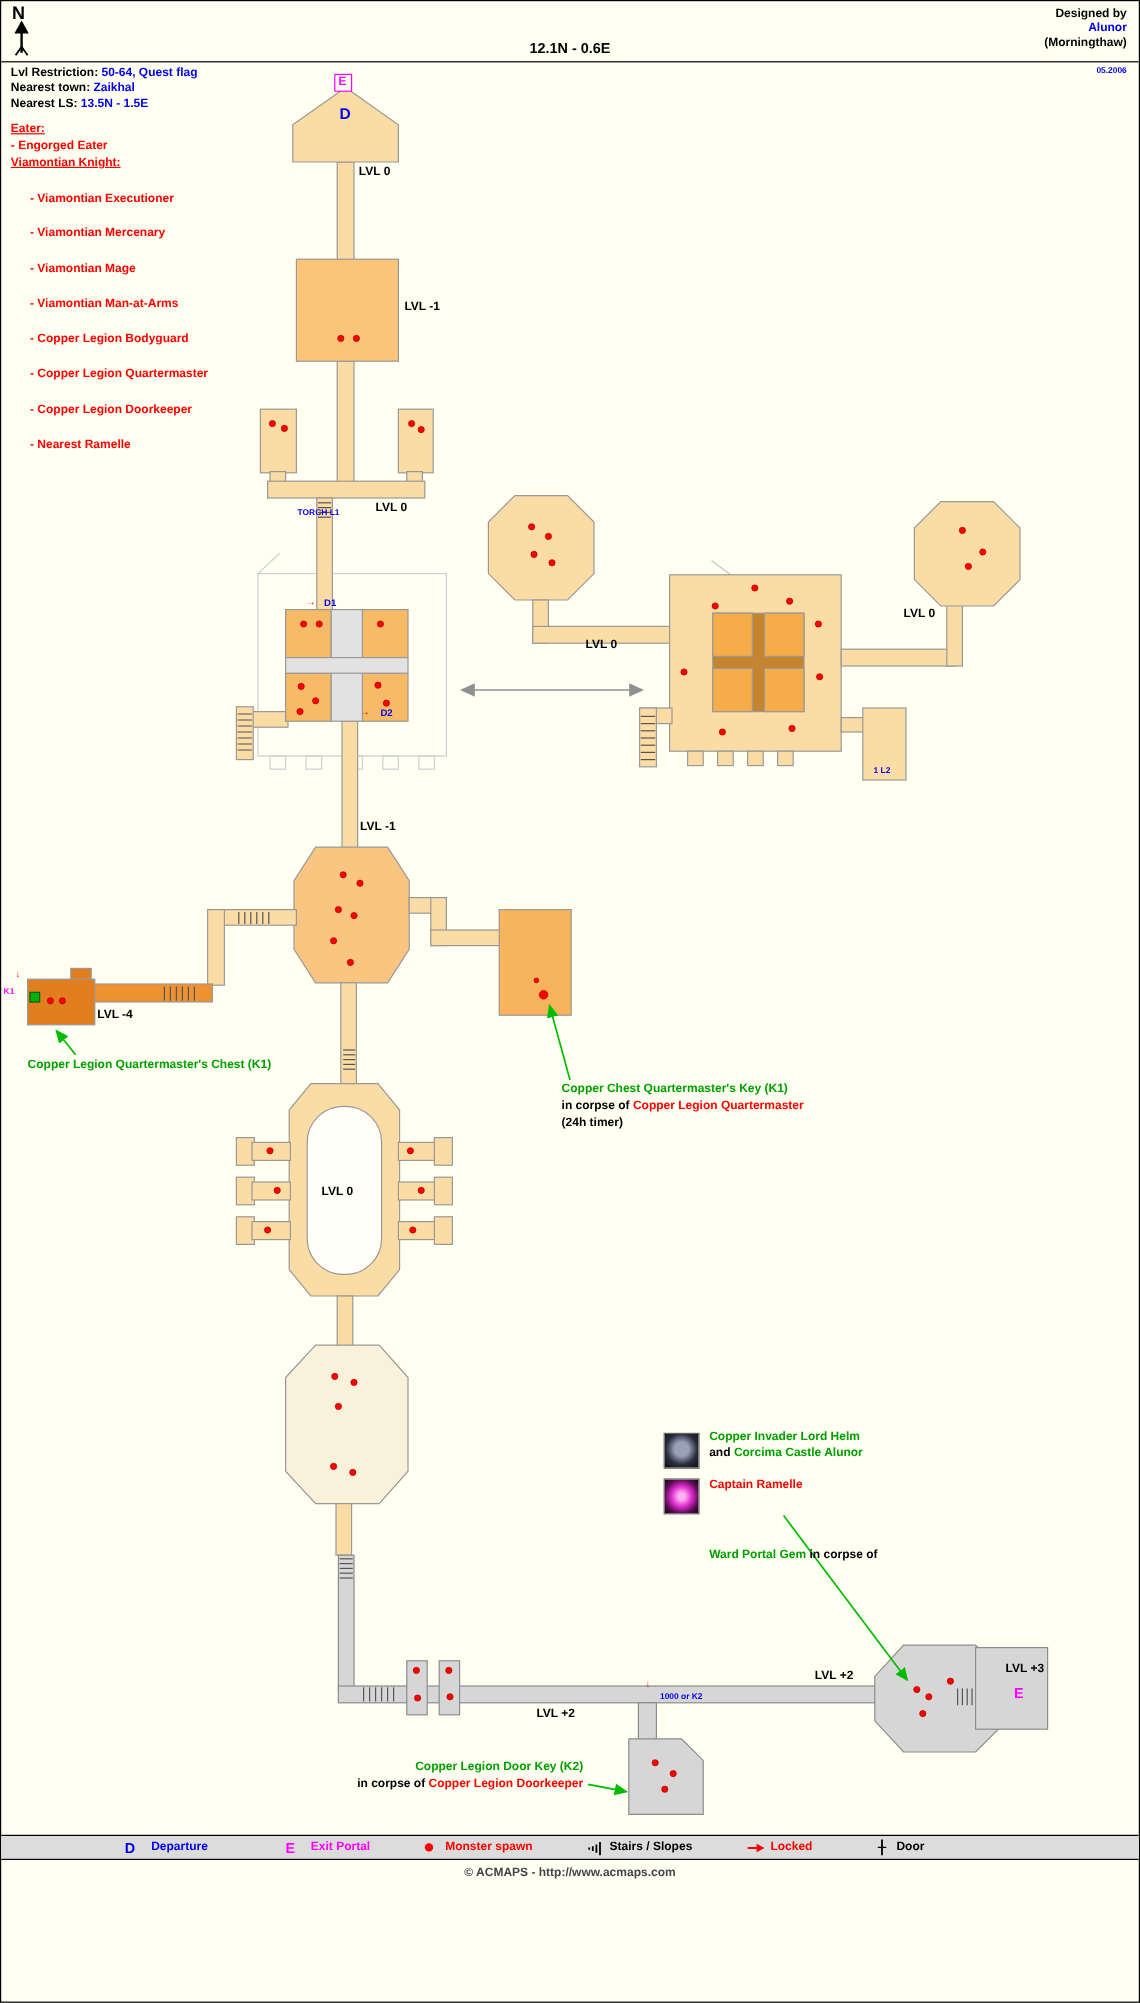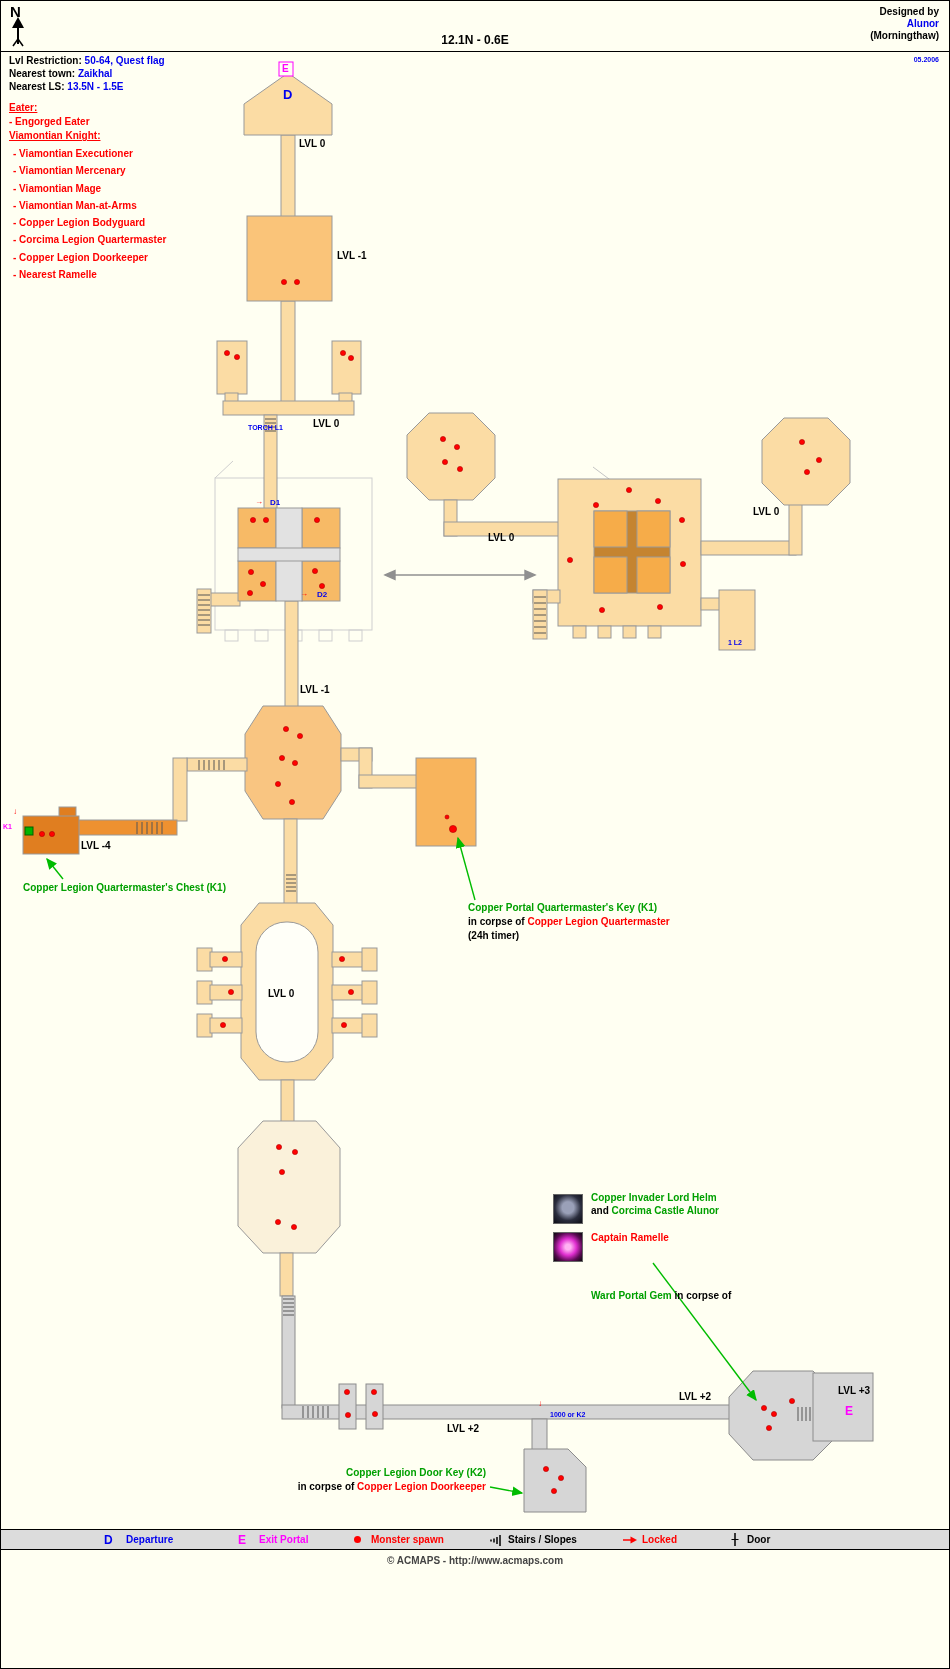--- a/index.html
+++ b/index.html
@@ -15,21 +15,21 @@
   .rt{text-align:right}
   .normal{font-weight:bold}
   .underline{text-decoration:underline}
   .hr{position:absolute;left:0;width:100%;height:1px;background:#000}
   .legendbar{position:absolute;left:0;top:1528px;width:100%;height:21px;background:#DCDCDC;
              border-top:1px solid #000;border-bottom:1px solid #000;box-sizing:border-box}
   .item-icon{position:absolute;width:28px;height:28px;border:1px solid #666}
   .helm-bg{background:radial-gradient(circle at 50% 45%, #9aa0b8 0 28%, #2a2d3d 62%, #0c0c14 100%)}
   .gem-bg{background:radial-gradient(circle at 50% 50%, #ffb2f2 0 14%, #e02fd0 42%, #5a0a52 72%, #0a0a0a 100%)}
   .dot7{position:absolute;width:7px;height:7px;border-radius:50%;background:#FF0000}
-  .listing div{margin:4px}
+  .listing div{margin:16px}
 </style>
 </head>
 <body>
 
 <div class="stage">
 
   <svg class="abs" style="left:0;top:0" width="950" height="1669" viewBox="0 0 950 1669">
     <defs>
       <marker id="ag" markerWidth="9" markerHeight="8" refX="7" refY="3.5" orient="auto">
         <path d="M0,0 L8,3.5 L0,7 Z" fill="#00BC00"></path>
@@ -304,21 +304,21 @@
 
   <div class="lbl red underline" style="left:8px;top:101px">Eater:</div>
   <div class="lbl red" style="left:8px;top:115px">- Engorged Eater</div>
   <div class="lbl red underline" style="left:8px;top:129px">Viamontian Knight:</div>
   <div class="lbl red listing" style="left:8px;top:142px;line-height:13.3px">
     <div>- Viamontian Executioner</div>
     <div>- Viamontian Mercenary</div>
     <div>- Viamontian Mage</div>
     <div>- Viamontian Man-at-Arms</div>
     <div>- Copper Legion Bodyguard</div>
-    <div>- Corcima Legion Quartermaster</div>
+    <div>- Copper Legion Quartermaster</div>
     <div>- Copper Legion Doorkeeper</div>
     <div>- Nearest Ramelle</div>
   </div>
 
   <div class="lbl mag s10" style="left:281px;top:62px">E</div>
   <div class="lbl blue s13" style="left:282px;top:86px">D</div>
   <div class="lbl" style="left:298px;top:137px">LVL 0</div>
   <div class="lbl" style="left:336px;top:249px">LVL -1</div>
   <div class="lbl" style="left:312px;top:417px">LVL 0</div>
   <div class="lbl blue s7" style="left:247px;top:423px">TORCH L1</div>
@@ -336,21 +336,21 @@
   <div class="lbl" style="left:267px;top:987px">LVL 0</div>
   <div class="lbl" style="left:446px;top:1422px">LVL +2</div>
   <div class="lbl" style="left:678px;top:1390px">LVL +2</div>
   <div class="lbl" style="left:837px;top:1384px">LVL +3</div>
   <div class="lbl red s8" style="left:537px;top:1398px">↓</div>
   <div class="lbl blue s7" style="left:549px;top:1410px">1000 or K2</div>
   <div class="lbl mag s12" style="left:844px;top:1403px">E</div>
 
   <div class="lbl green" style="left:22px;top:881px">Copper Legion Quartermaster's Chest (K1)</div>
 
-  <div class="lbl green" style="left:467px;top:901px">Copper Portal Quartermaster's Key (K1)</div>
+  <div class="lbl green" style="left:467px;top:901px">Copper Chest Quartermaster's Key (K1)</div>
   <div class="lbl" style="left:467px;top:915px">
     <span>in corpse of </span><span class="red">Copper Legion Quartermaster</span>
   </div>
   <div class="lbl" style="left:467px;top:929px">(24h timer)</div>
 
   <div class="item-icon helm-bg" style="left:552px;top:1193px"></div>
   <div class="item-icon gem-bg" style="left:552px;top:1231px"></div>
   <div class="lbl green" style="left:590px;top:1191px">Copper Invader Lord Helm</div>
   <div class="lbl" style="left:590px;top:1204px">
     <span>and </span><span class="green">Corcima Castle Alunor</span>

